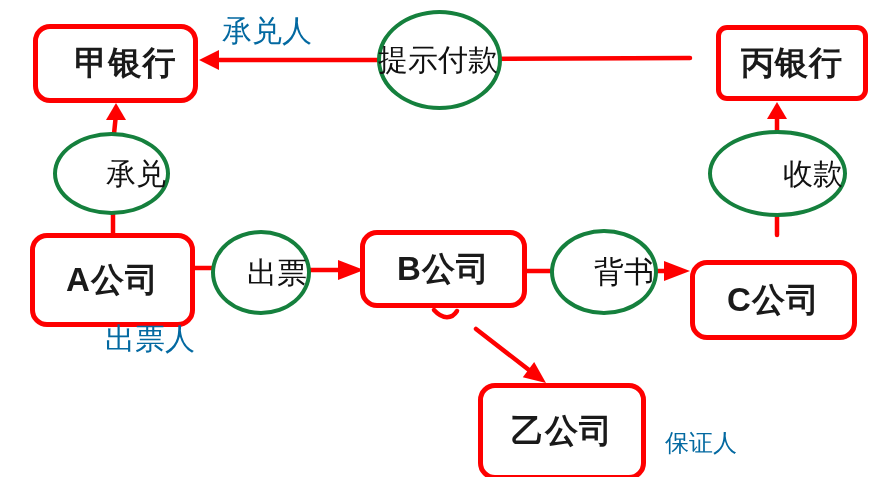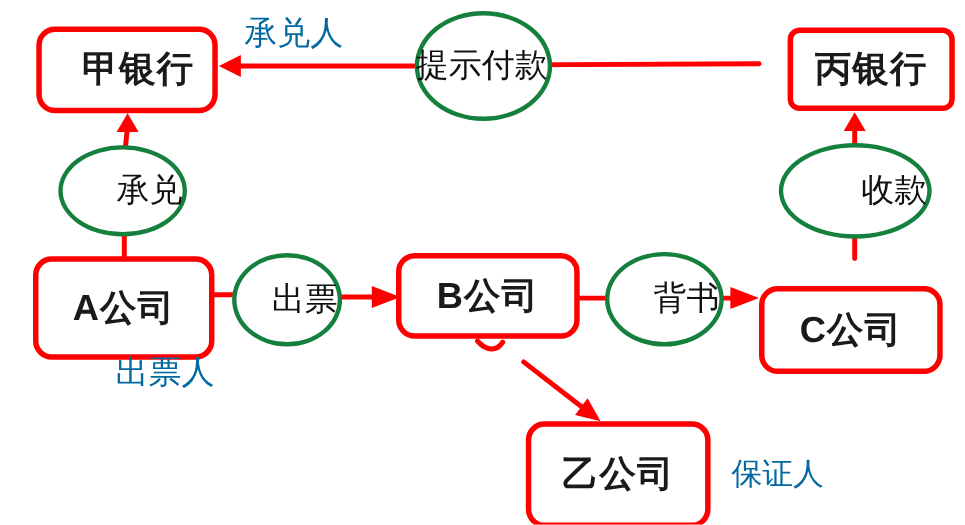--- a/index.html
+++ b/index.html
@@ -73,21 +73,21 @@
   
   .ellipse-present-payment    { left: 377px; top: 10px;  width: 125px; height: 100px; }
   .ellipse-request-acceptance { left: 53px;  top: 132px; width: 117px; height: 83px; }
   .ellipse-entrust-collection { left: 708px; top: 130px; width: 139px; height: 87px; }
   .ellipse-draw-bill          { left: 211px; top: 230px; width: 100px; height: 85px; }
   .ellipse-endorse            { left: 550px; top: 229px; width: 108px; height: 86px; }
   
   .label-acceptor  { left: 222px; top: 14px;  }
   .label-drawer    { left: 71px;  top: 322px; margin-left: 34px; }
   .label-endorser  { left: 377px; top: 321px; }
-  .label-guarantor { left: 665px; top: 414px; font-size: 28px; }
+  .label-guarantor { left: 665px; top: 426px; font-size: 24px; }
 </style>
 </head>
 <body>
 
 <div class="canvas">
 
   <svg class="connector-svg" viewBox="0 0 877 477" xmlns="http://www.w3.org/2000/svg">
     <g stroke="#fe0000" stroke-width="4.5" fill="none" stroke-linecap="round">
 
       <line x1="690" y1="58" x2="470" y2="59"></line>

